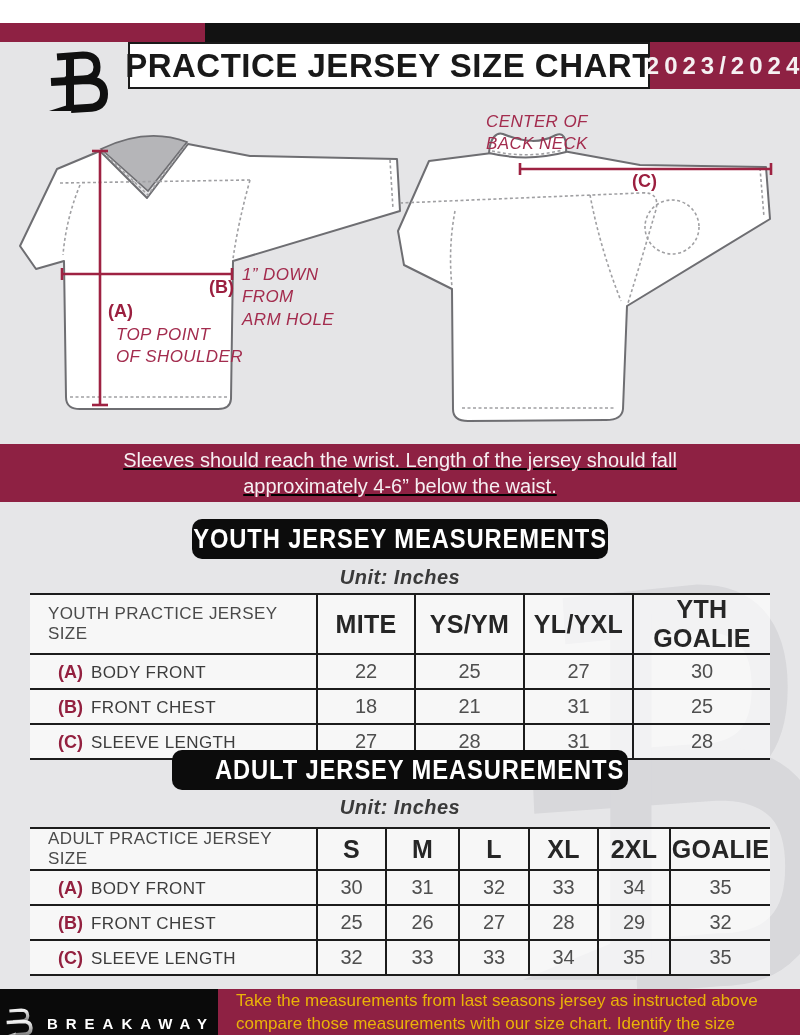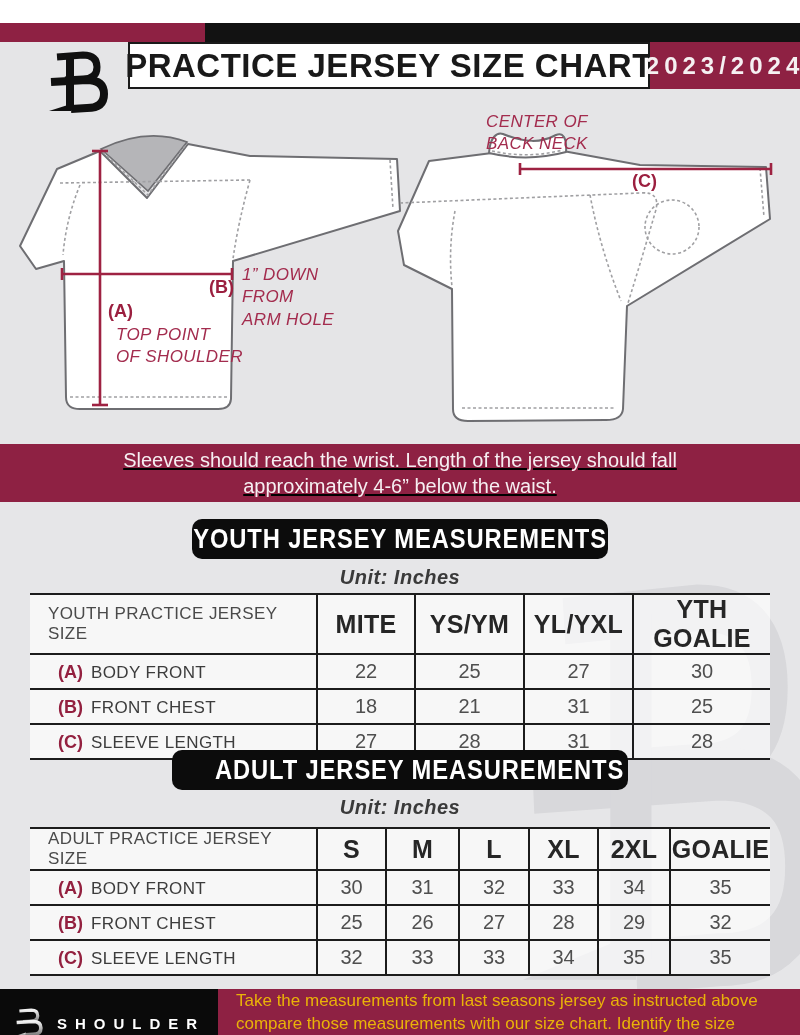--- a/index.html
+++ b/index.html
@@ -270,21 +270,21 @@
               <stop offset="0" stop-color="#f2f2f2"></stop>
                 <stop offset="1" stop-color="#7e7e7e"></stop>
             </linearGradient>
           </defs>
           <path d="M14 8 L40 6 Q54 6 54 18 Q54 30 40 30 L22 31" fill="none" stroke="url(#silver)" stroke-width="7"></path>
           <path d="M8 33 L44 31 Q61 31 61 45 Q61 59 44 59 L28 60" fill="none" stroke="url(#silver)" stroke-width="8"></path>
           <path d="M27 7 L27 59" stroke="url(#silver)" stroke-width="8"></path>
           <polygon points="6,62 28,55 28,62" fill="url(#silver)"></polygon>
         </svg>
       </span>
-      <span class="brand">SHOULDER</span>
+      <span class="brand">BREAKAWAY</span>
     </div>
     <div class="footer-note">
       <div>Take the measurements from last seasons jersey as instructed above
 compare those measurements  with our size chart. Identify the size
 on the chart, if you need a larger size move up the scale on the chart</div>
     </div>
   </div>
 
 </div>
 

